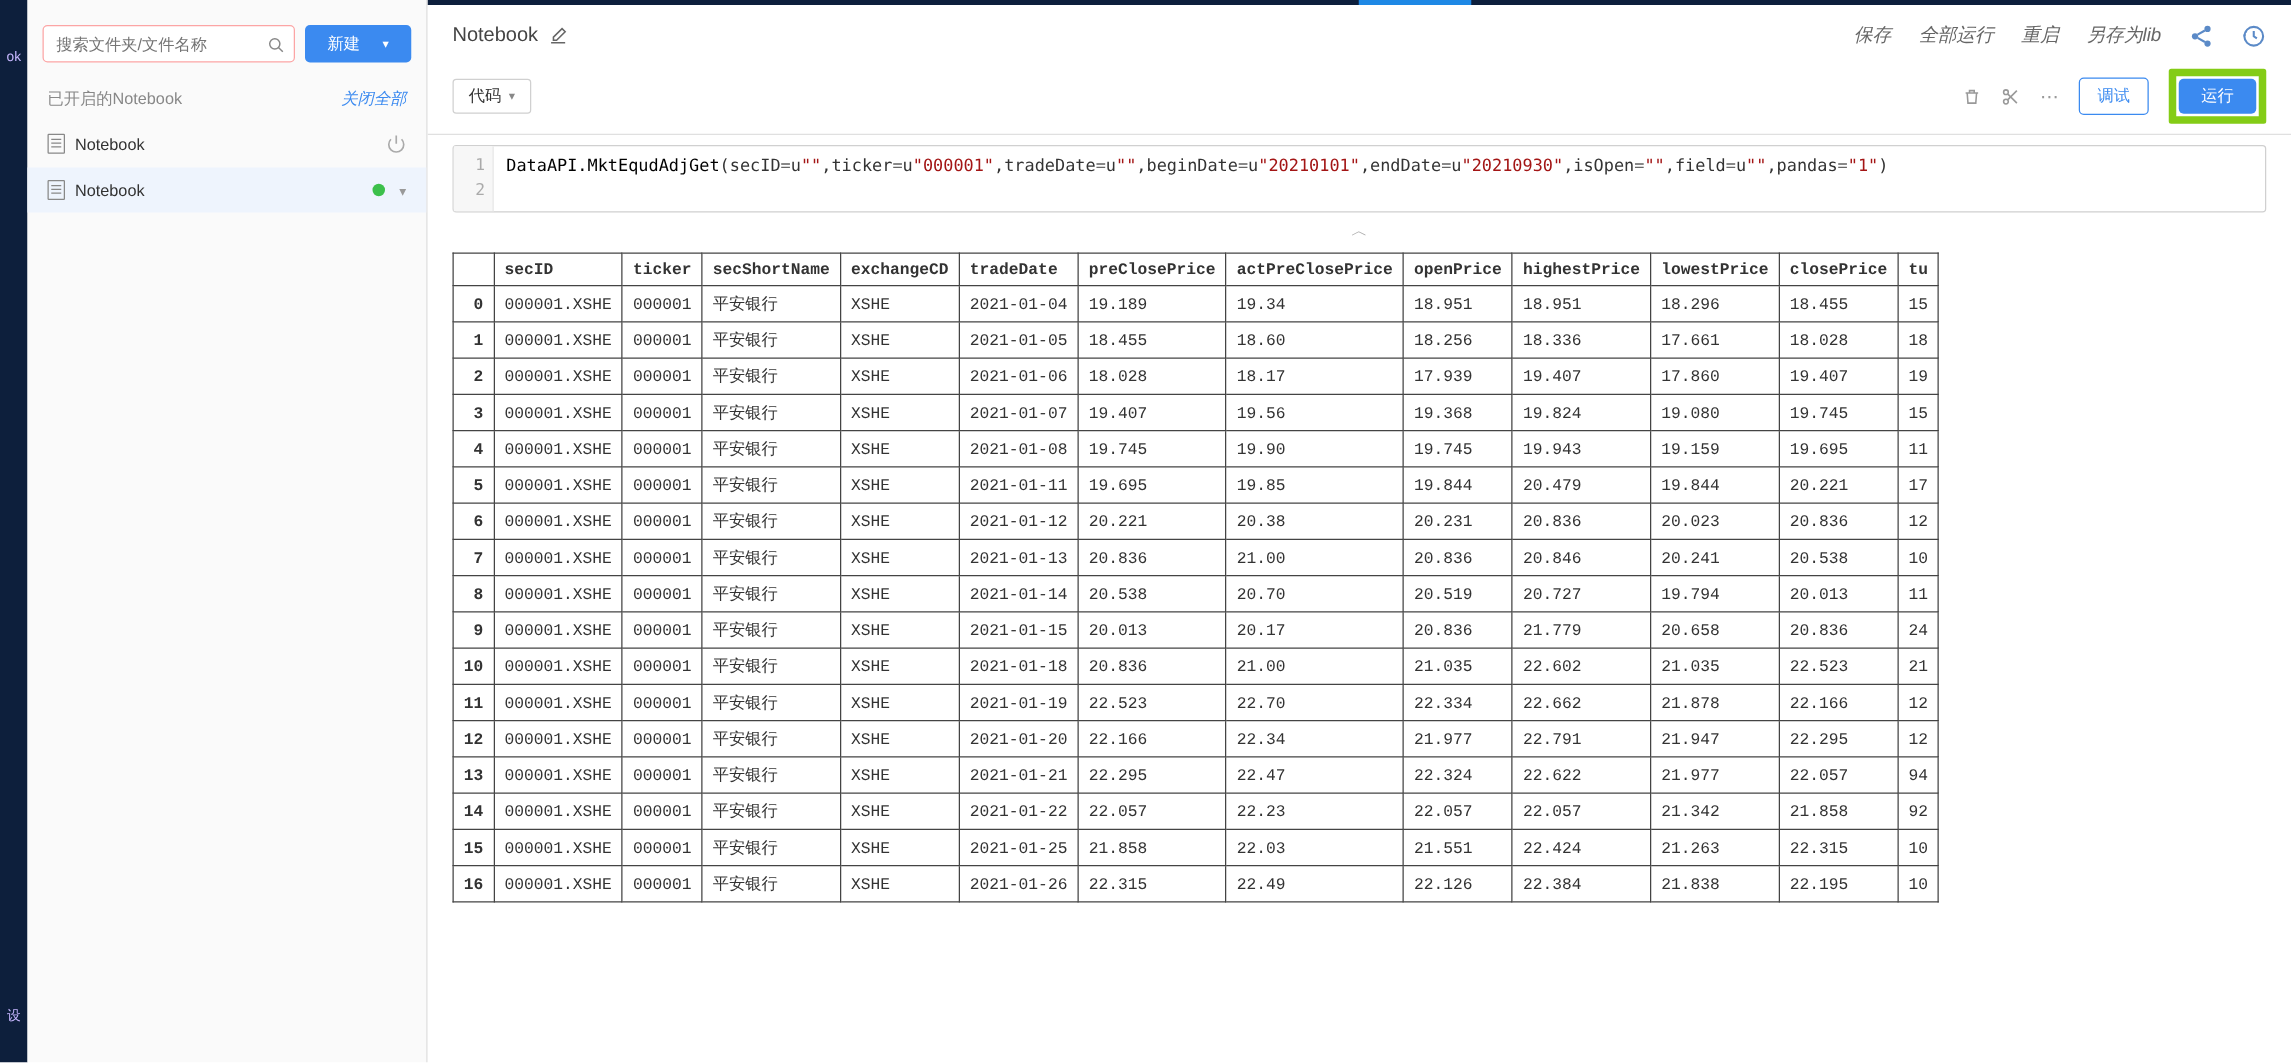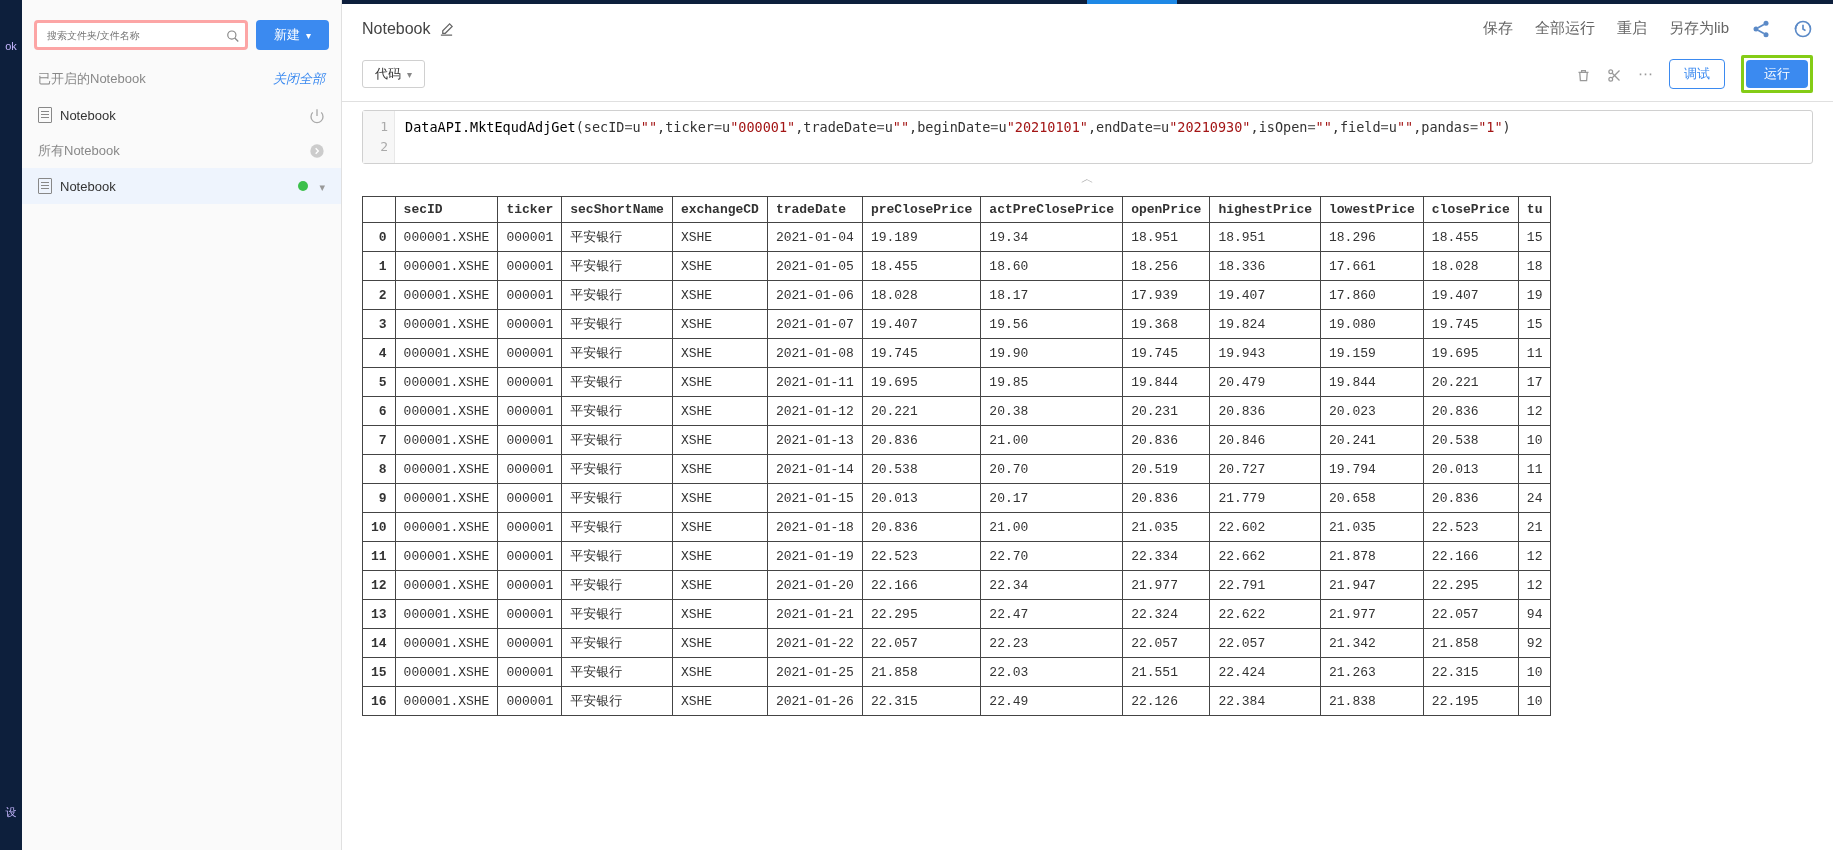--- a/index.html
+++ b/index.html
@@ -8,23 +8,23 @@
 .app { display: flex; height: 850px; width: 1833px; }
 
 
 .rail { width: 22px; background: #0d1f3c; color: #c4b5fd; flex: 0 0 22px; display: flex; flex-direction: column; padding-top: 30px; }
 .rail-item { padding: 10px 2px; font-size: 11px; text-align: center; }
 
 
 .sidebar { width: 320px; flex: 0 0 320px; border-right: 1px solid #e0e0e0; background: #fafafa; display: flex; flex-direction: column; }
 .sidebar-top { display: flex; gap: 8px; padding: 20px 12px 12px; align-items: center; }
 .search-wrap { flex: 1; position: relative; }
-.search-input { width: 100%; height: 30px; border: 3px solid #fca5a5; border-radius: 4px; padding: 0 30px 0 10px; font-size: 10px; background: #fff; }
+.search-input { width: 100%; height: 30px; border: 1px solid #fca5a5; border-radius: 4px; padding: 0 30px 0 10px; font-size: 13px; background: #fff; }
 .search-icon { position: absolute; right: 8px; top: 50%; transform: translateY(-50%); color: #888; }
-.new-btn { background: #3b8af0; color: #fff; border: none; height: 30px; padding: 0 18px; border-radius: 4px; font-size: 13px; cursor: pointer; display: flex; align-items: center; gap: 6px; }
+.new-btn { background: #3b8af0; color: #fff; border: none; height: 30px; padding: 0 18px; border-radius: 4px; font-size: 13px; cursor: pointer; display: flex; align-items: center; gap: 18px; }
 .new-btn .caret { font-size: 10px; }
 
 .section-header { display: flex; justify-content: space-between; padding: 8px 16px; color: #888; font-size: 13px; }
 .section-header .link { color: #3b8af0; cursor: pointer; font-style: italic; }
 .nb-item { display: flex; align-items: center; justify-content: space-between; padding: 10px 16px; cursor: pointer; }
 .nb-item.active { background: #eef4fd; }
 .nb-left { display: flex; align-items: center; gap: 8px; color: #333; }
 .file-icon { width: 14px; height: 16px; border: 1px solid #888; border-radius: 1px; position: relative; display: inline-block; }
 .file-icon::after { content: ''; position: absolute; top: 3px; left: 2px; right: 2px; height: 1px; background: #888; box-shadow: 0 3px 0 #888, 0 6px 0 #888; }
 .power-icon { color: #aaa; font-size: 16px; }
@@ -36,30 +36,30 @@
 .main { flex: 1; display: flex; flex-direction: column; overflow: hidden; }
 
 
 .topbar { height: 4px; background: #0d1f3c; position: relative; }
 .topbar .accent { position: absolute; left: 745px; top: 0; height: 4px; width: 90px; background: #1e88e5; }
 
 .header { display: flex; align-items: center; justify-content: space-between; padding: 14px 20px 10px; }
 .h-left { display: flex; align-items: center; gap: 8px; font-size: 16px; color: #444; }
 .edit-icon { color: #666; }
 .h-right { display: flex; align-items: center; gap: 22px; font-size: 15px; color: #666; }
-.h-right span { cursor: pointer; }
+.h-right span { cursor: pointer; font-style: italic; }
 .icon-btn { color: #5b8ac7; cursor: pointer; font-size: 18px; }
 
 .toolbar { display: flex; align-items: center; justify-content: space-between; padding: 6px 20px 8px; border-bottom: 1px solid #e0e0e0; gap: 28px; }
 .cell-type { border: 1px solid #d0d0d0; border-radius: 3px; padding: 4px 12px; font-size: 13px; background: #fff; cursor: pointer; display: flex; align-items: center; gap: 6px; }
 .tb-right { display: flex; align-items: center; gap: 16px; }
 .tb-ic { color: #999; cursor: pointer; font-size: 15px; }
 .btn-outline { border: 1px solid #3b8af0; color: #3b8af0; background: #fff; padding: 5px 14px; border-radius: 4px; cursor: pointer; font-size: 13px; }
 .btn-primary { background: #3b8af0; color: #fff; border: none; padding: 5px 18px; border-radius: 4px; cursor: pointer; font-size: 13px; }
-.run-highlight { border: 3px solid #84cc16; padding: 2px; border-radius: 2px; }
+.run-highlight { border: 6px solid #84cc16; padding: 2px; border-radius: 2px; }
 
 .content { flex: 1; overflow: auto; padding: 0 20px 20px; }
 
 .code-cell { border: 1px solid #d0d0d0; border-radius: 3px; margin: 8px 0 4px; display: flex; background: #fff; }
 .gutter { width: 32px; background: #f7f7f7; border-right: 1px solid #e8e8e8; text-align: right; padding: 6px 6px 6px 0; color: #aaa; font-family: "Consolas", monospace; font-size: 13px; line-height: 20px; }
 .code { flex: 1; padding: 6px 10px; font-family: "Consolas", monospace; font-size: 13.5px; line-height: 20px; white-space: pre; overflow-x: auto; }
 .code .fn { color: #000; }
 .code .eq { color: #666; }
 .code .str { color: #a31515; }
 .code .u { color: #333; }
@@ -110,29 +110,20 @@
         <span>Notebook</span>
       </div>
       <span class="power-icon">
         <svg width="16" height="16" viewBox="0 0 24 24" fill="none" stroke="currentColor" stroke-width="2">
             <path d="M12 2v10"></path>
             <path d="M18.4 6.6a9 9 0 1 1-12.8 0"></path>
           </svg>
       </span>
     </div>
 
-    <div class="section-header">
-      <span>所有Notebook</span>
-      <span class="chev-right">
-        <svg width="16" height="16" viewBox="0 0 24 24" fill="currentColor">
-            <circle cx="12" cy="12" r="10" fill="#ccc"></circle>
-            <path d="M10 8l4 4-4 4" stroke="#fff" stroke-width="2" fill="none"></path>
-          </svg>
-      </span>
-    </div>
     <div class="nb-item active">
       <div class="nb-left">
         <span class="file-icon"></span>
         <span>Notebook</span>
       </div>
       <div>
         <span class="dot-green"></span>
         <span class="chev-down">▾</span>
       </div>
     </div>

